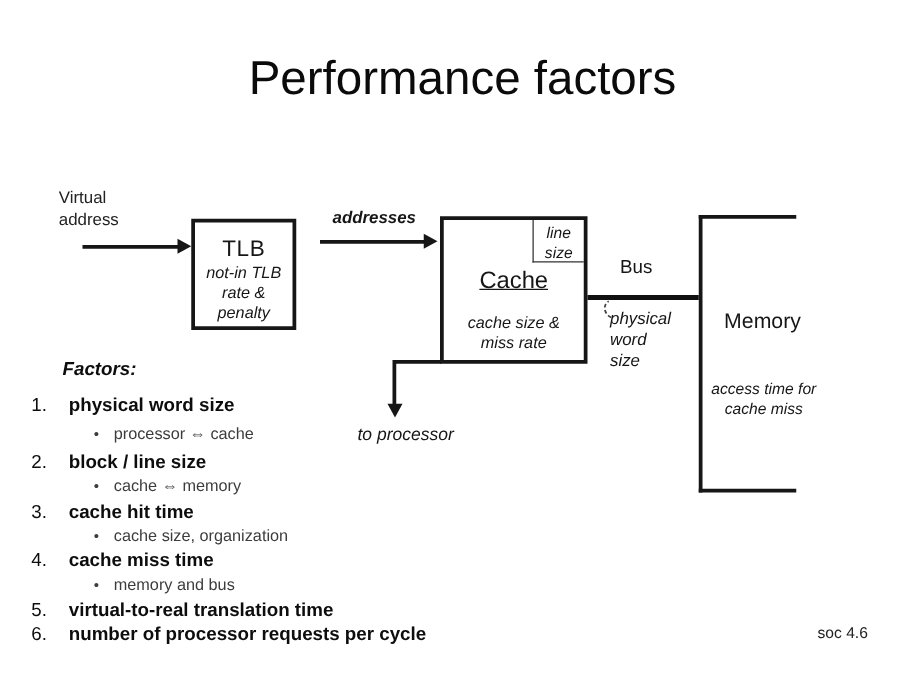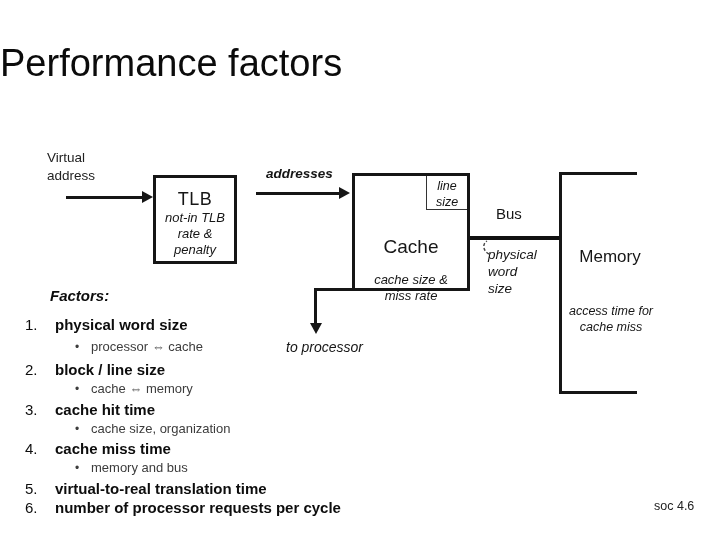--- a/index.html
+++ b/index.html
@@ -1,35 +1,35 @@
 <!DOCTYPE html>
 <html><head>
 <meta charset="utf-8">
 <style>
   html,body{margin:0;padding:0;background:#fff;}
   .slide{position:relative;width:720px;height:540px;background:#ffffff;overflow:hidden;
          font-family:"Liberation Sans",sans-serif;color:#111;}
   .abs{position:absolute;}
   
-  .title{left:0;top:42px;width:660px;font-size:38px;color:#0b0b0b;}
+  .title{left:0;top:42px;width:660px;text-align:center;font-size:38px;color:#0b0b0b;padding-left:40px;}
   
   .fig{color:#161616;}
   .box{box-sizing:border-box;border:3px solid #161616;background:#fff;text-align:center;}
   .hline{background:#161616;height:3px;}
   .vline{background:#161616;width:3px;}
   .busline{background:#111;height:4px;}
   .arr-r{width:0;height:0;border-left:11px solid #161616;border-top:6px solid transparent;border-bottom:6px solid transparent;}
   .arr-d{width:0;height:0;border-top:11px solid #161616;border-left:6px solid transparent;border-right:6px solid transparent;}
   .small-note{font-size:13px;font-style:italic;line-height:16px;}
   .vaddr{left:47px;top:149px;width:80px;font-size:13.5px;line-height:18px;color:#222;}
   .tlb{left:153px;top:175px;width:84px;height:89px;padding-top:11px;}
   .tlb-title{font-size:18px;letter-spacing:.5px;}
   .addr-label{left:266px;top:166px;font-size:13.5px;font-style:italic;font-weight:bold;}
   .cache{left:352px;top:173px;width:118px;height:118px;}
-  .cache-title{margin-top:60px;font-size:19px;}
+  .cache-title{margin-top:38px;font-size:19px;text-decoration:underline;}
   .cache-note{margin-top:14px;}
   .corner{position:absolute;top:0;right:0;width:41px;height:34px;border-left:1.5px solid #333;
           border-bottom:1.5px solid #333;font-size:12.5px;font-style:italic;line-height:16px;padding-top:2px;
           box-sizing:border-box;text-align:center;}
   .bus-label{left:496px;top:205px;font-size:15px;}
   .bus-note{left:488px;top:246px;width:66px;text-align:left;font-size:13.5px;font-style:italic;line-height:17px;}
   .memory{left:559px;top:172px;width:78px;height:222px;box-sizing:border-box;
           border-left:3px solid #161616;border-top:3px solid #161616;border-bottom:3px solid #161616;background:#fff;padding-left:44px;}
   .mem-title{position:absolute;left:2px;top:72px;width:92px;text-align:center;font-size:17px;}
   .mem-note{position:absolute;left:2px;top:128px;width:94px;text-align:center;font-size:12.5px;font-style:italic;line-height:16px;}

